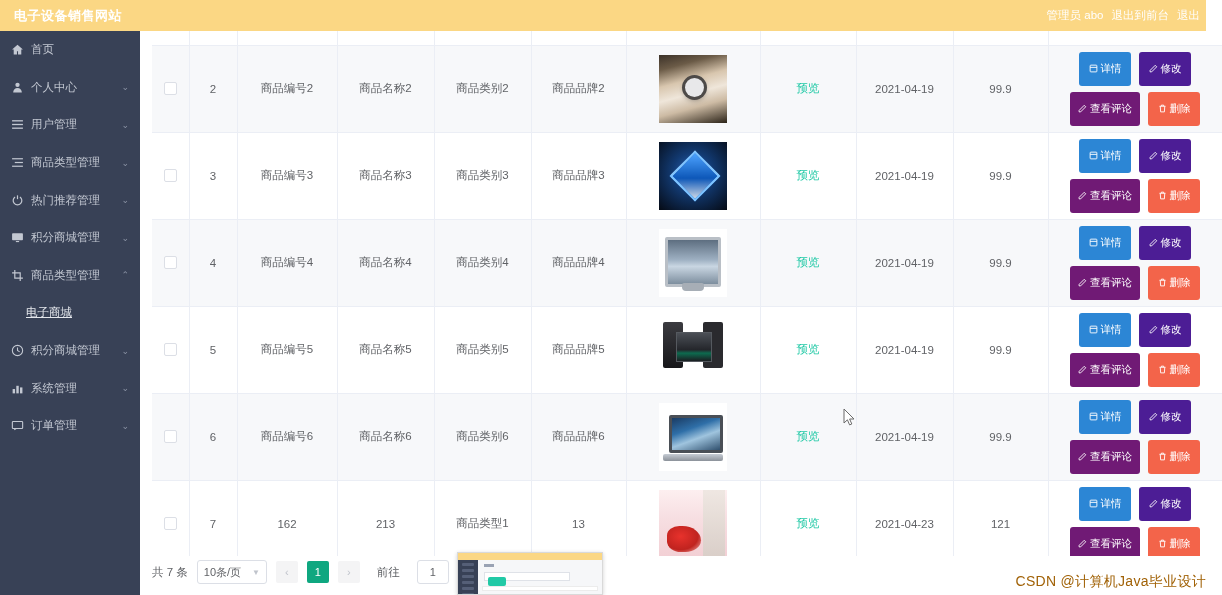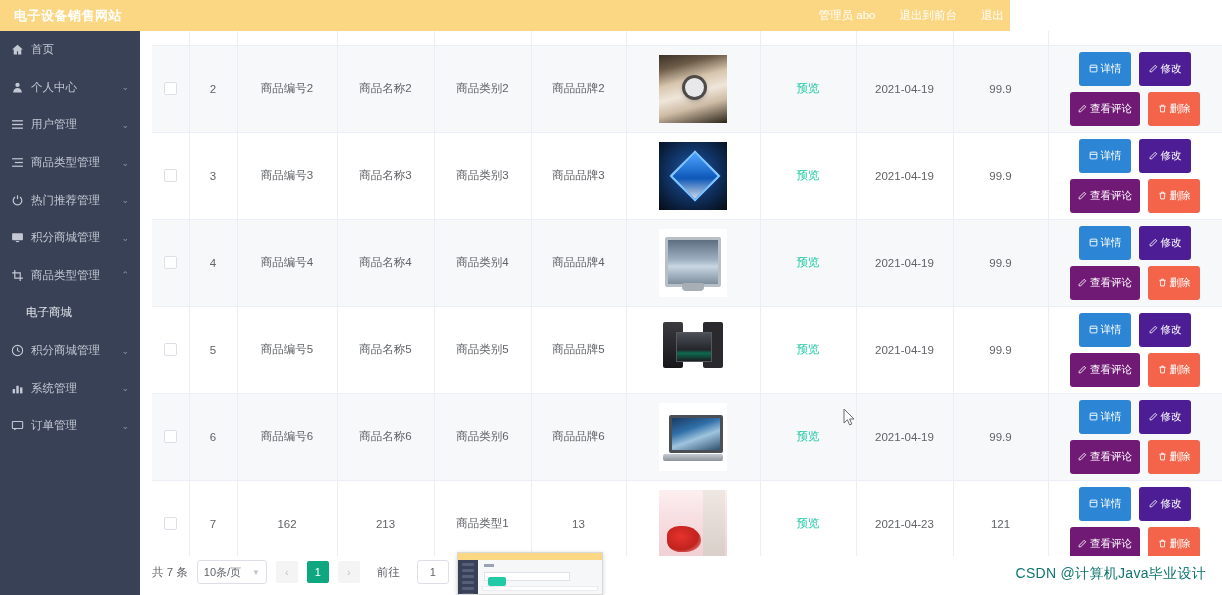--- a/index.html
+++ b/index.html
@@ -6,31 +6,31 @@
   html, body {
     width: 1222px; height: 595px;
     overflow: hidden;
     font-family: "Liberation Sans", "DejaVu Sans", sans-serif;
     background: #fff;
   }
   #app { position: relative; width: 1222px; height: 595px; overflow: hidden; }
 
   
   .topbar {
-    position: absolute; top: 0; left: 0; width: 1010px; height: 31px;
+    position: absolute; top: 0; left: 0; width: 1206px; height: 31px;
     background: #fbd784;
     display: flex; align-items: center; justify-content: space-between;
     padding: 0 6px 0 14px;
     z-index: 40;
   }
   .brand {
     font-size: 13px; font-weight: bold; color: #ffffff;
     letter-spacing: .5px; white-space: nowrap;
   }
-  .topright { display: flex; align-items: flex-start; gap: 24px; white-space: nowrap; }
+  .topright { display: flex; align-items: flex-start; gap: 8px; white-space: nowrap; }
   .topright span {
     font-size: 11.5px; color: #ffffff; cursor: pointer; white-space: nowrap;
   }
 
   
   .sidebar {
     position: absolute; top: 31px; left: 0; width: 140px; height: 564px;
     background: #384156; z-index: 30; overflow: hidden;
   }
   .menu-item {
@@ -42,21 +42,21 @@
     width: 14px; height: 14px; margin-right: 7px;
     display: inline-flex; align-items: center; justify-content: center;
     flex: 0 0 14px; color: #c3c8d2;
   }
   .menu-item .ico svg { width: 13px; height: 13px; display: block; }
   .menu-item .lbl { flex: 1 1 auto; white-space: nowrap; }
   .menu-item .arrow { font-size: 9px; color: #8b93a5; margin-left: 4px; }
   .submenu-item {
     display: flex; align-items: center; height: 37.6px;
     padding-left: 26px; color: #e4e7ec; font-size: 11.5px;
-    background: #384156; cursor: pointer; white-space: nowrap;
+    background: #384156; cursor: pointer; white-space: nowrap; text-decoration: underline;
   }
 
   
   .content {
     position: absolute; top: 31px; left: 140px;
     width: 1082px; height: 564px; background: #ffffff; overflow: hidden;
   }
   .table-wrap {
     position: absolute; top: 0; left: 12px; width: 1070px; height: 525px;
     overflow: hidden;
@@ -189,22 +189,22 @@
   .mp-side { position:absolute; top:7px; left:0; width:20px; bottom:0; background:#384156; }
   .mp-side i { display:block; height:3px; margin:3px 4px; background:#555f77; border-radius:1px; }
   .mp-body { position:absolute; top:7px; left:20px; right:0; bottom:0; background:#f6f7f9; }
   .mp-bar  { position:absolute; top:4px; left:6px; width:10px; height:3px; background:#9aa3b4; }
   .mp-field{ position:absolute; top:12px; left:6px; width:86px; height:9px; border:1px solid #dfe2e8; background:#fff; }
   .mp-btn  { position:absolute; top:17px; left:10px; width:18px; height:9px; background:#21c9a6; border-radius:2px; }
   .mp-panel{ position:absolute; top:26px; left:4px; right:4px; bottom:3px; background:#fff; border:1px solid #ececec; }
 
   
   .watermark {
-    position:absolute; right: 16px; bottom: 12px; z-index: 50;
-    font-size: 14px; color:#0f766e; white-space:nowrap; letter-spacing:.3px;
+    position:absolute; right: 16px; bottom: 4px; z-index: 50;
+    font-size: 14px; color:#a16207; white-space:nowrap; letter-spacing:.3px;
   }
   
   .cursor { position:absolute; left:843px; top:408px; z-index:60; pointer-events:none; }
 </style>
 </head>
 <body>
 
 <div id="app">
 
   <div class="topbar">

